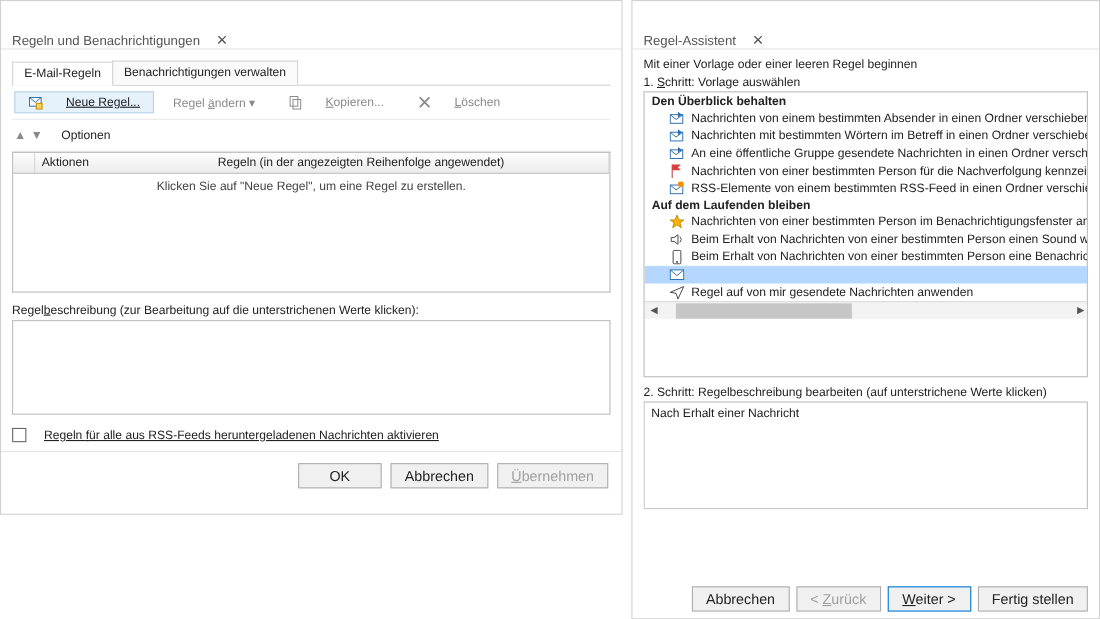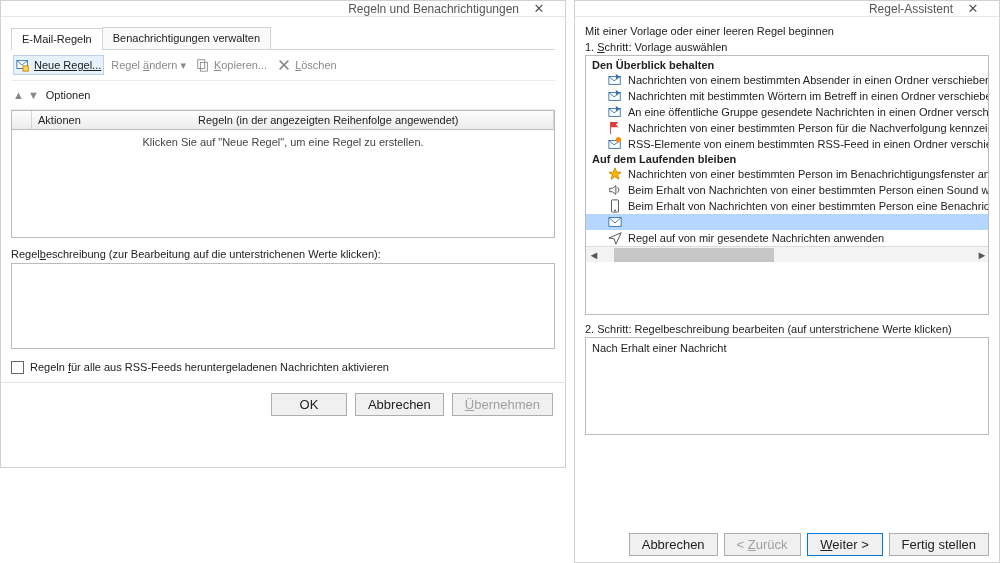--- a/index.html
+++ b/index.html
@@ -19,25 +19,26 @@
   border: 1px solid #d1d1d1;
   background: #fff;
 }
 .dialog-left { left: 0; top: 0; width: 566px; height: 468px; }
 .dialog-right { left: 574px; top: 0; width: 426px; height: 563px; }
 
 .title-bar {
   height: 16px;
   display: flex;
   align-items: center;
-  justify-content: flex-end;
+  justify-content: flex-start;
   padding: 0 6px 0 10px;
   font-size: 12px;
   color: #555;
   border-bottom: 1px solid #e6e6e6;
+  margin-top: 28px;
 }
 .title-close {
   width: 40px;
   height: 26px;
   display: flex;
   align-items: center;
   justify-content: center;
   font-size: 13px;
   color: #555;
 }
@@ -65,22 +66,22 @@
   display: flex;
   align-items: center;
   gap: 4px;
   padding: 5px 2px;
   border-bottom: 1px solid #eaeaea;
   flex-wrap: wrap;
 }
 .tbtn {
   display: flex;
   align-items: center;
-  gap: 4px;
-  padding: 2px 2px;
+  gap: 20px;
+  padding: 2px 12px;
   border: 1px solid transparent;
 }
 .tbtn.primary {
   border: 1px solid #b8d1e8;
   background: #e5f1fb;
 }
 .tbtn svg { width: 14px; height: 14px; }
 .dim { color: #8a8a8a; }
 .u { text-decoration: underline; }
 
@@ -104,21 +105,21 @@
   align-items: flex-start;
   justify-content: center;
   padding-top: 6px;
   color: #444;
 }
 .section-label { margin: 10px 0 3px 0; }
 .desc-box {
   border: 1px solid #bcbcbc;
   height: 86px;
 }
-.row-check { display: flex; align-items: flex-start; gap: 6px; margin-top: 12px; }
+.row-check { display: flex; align-items: flex-end; gap: 16px; margin-top: 12px; text-decoration: underline; }
 .check {
   width: 13px; height: 13px; border: 1px solid #666; display: inline-block;
 }
 .btn {
   border: 1px solid #adadad;
   background: #f0f0f0;
   padding: 3px 12px;
   font-size: 13px;
   min-width: 76px;
   text-align: center;

